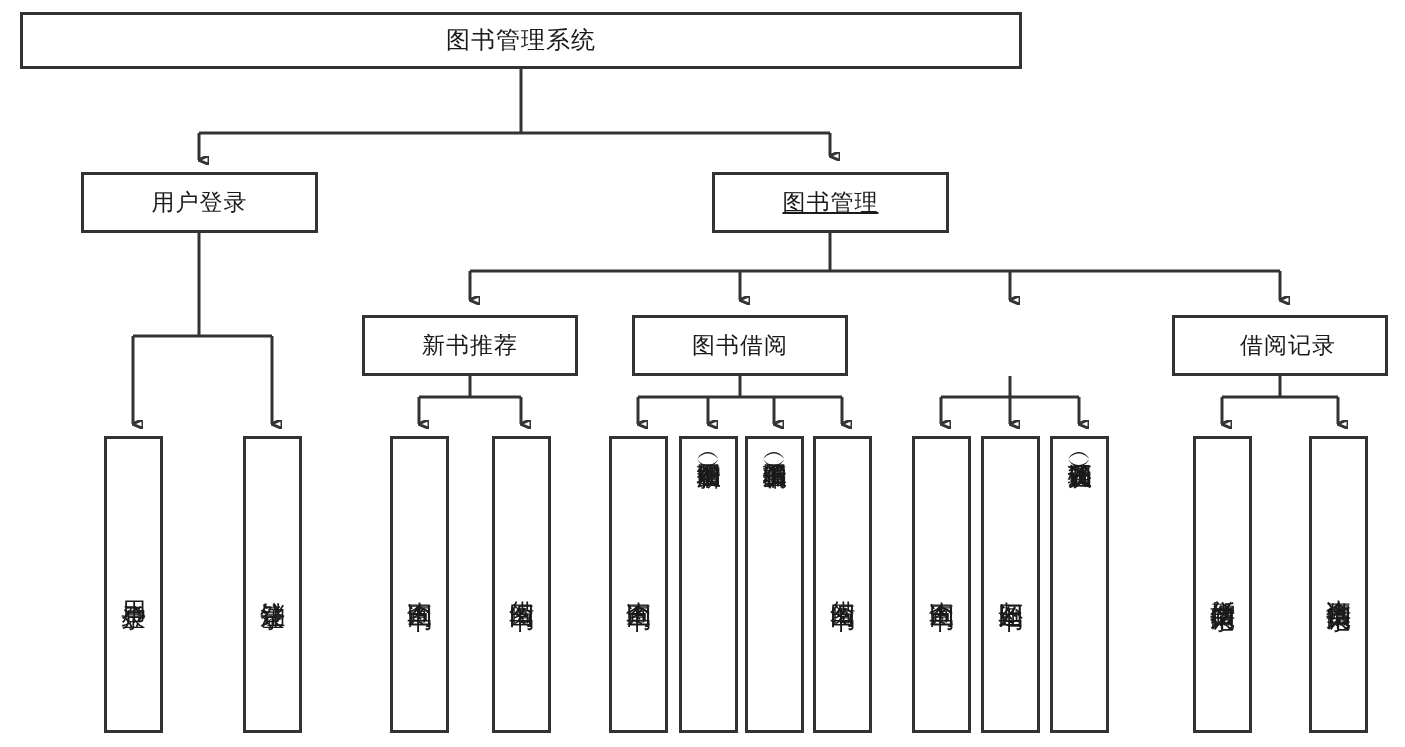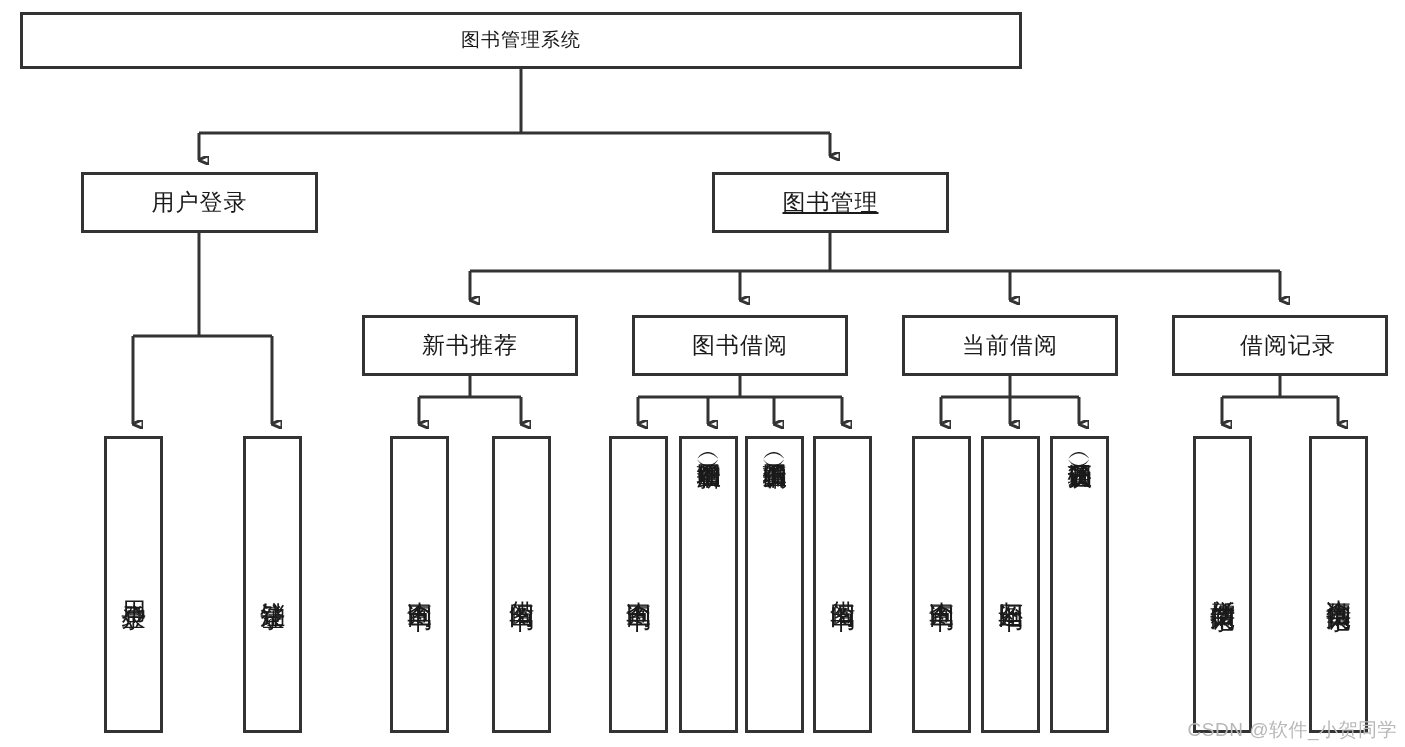--- a/index.html
+++ b/index.html
@@ -45,21 +45,21 @@
     justify-content: center;
     color: #1a1a1a;
   }
   .node.horizontal {
     font-size: 23px;
     letter-spacing: 1px;
     line-height: 1.1;
   }
   
   .node.root {
-    font-size: 19px;
+    font-size: 24px;
   }
   
   .node.vertical {
     writing-mode: vertical-rl;
     text-orientation: upright;
     font-size: 25px;
     line-height: 1.18;
     letter-spacing: 2px;
     align-items: center;
     justify-content: center;
@@ -141,21 +141,20 @@
   <div class="node horizontal root" style="left:20px; top:12px; width:1002px; height:57px;">图书管理系统</div>
 
   <div class="node horizontal" style="left:81px; top:172px; width:237px; height:61px;">用户登录</div>
 
   <div class="node horizontal" style="left:712px; top:172px; width:237px; height:61px;text-decoration:underline;">图书管理</div>
 
   <div class="node horizontal" style="left:632px; top:315px; width:216px; height:61px;">图书借阅</div>
 
   <div class="node horizontal" style="left:362px; top:315px; width:216px; height:61px;">新书推荐</div>
 
-  <div class="node horizontal" style="left:902px; top:315px; width:216px; height:61px;">当前借阅</div>
 
   <div class="node horizontal" style="left:1172px; top:315px; width:216px; height:61px;padding-left:16px;">借阅记录</div>
 
   <div class="node vertical" style="left:104px; top:436px; width:59px; height:297px;">用户登录</div>
 
   <div class="node vertical" style="left:243px; top:436px; width:59px; height:297px;">注销登录</div>
 
   <div class="node vertical" style="left:390px; top:436px; width:59px; height:297px;">查询图书</div>
 
   <div class="node vertical" style="left:492px; top:436px; width:59px; height:297px;">借阅图书</div>
@@ -171,15 +170,14 @@
   <div class="node vertical" style="left:912px; top:436px; width:59px; height:297px;">查询图书</div>
 
   <div class="node vertical" style="left:981px; top:436px; width:59px; height:297px;">归还图书</div>
 
   <div class="node vertical long" style="left:1050px; top:436px; width:59px; height:297px;">确认归还（管理员）</div>
 
   <div class="node vertical" style="left:1193px; top:436px; width:59px; height:297px;">新增借阅记录</div>
 
   <div class="node vertical" style="left:1309px; top:436px; width:59px; height:297px;">查询借阅记录</div>
 
-  <div id="watermark">CSDN @软件_小贺同学</div>
 
 </div>
 
 </body></html>

